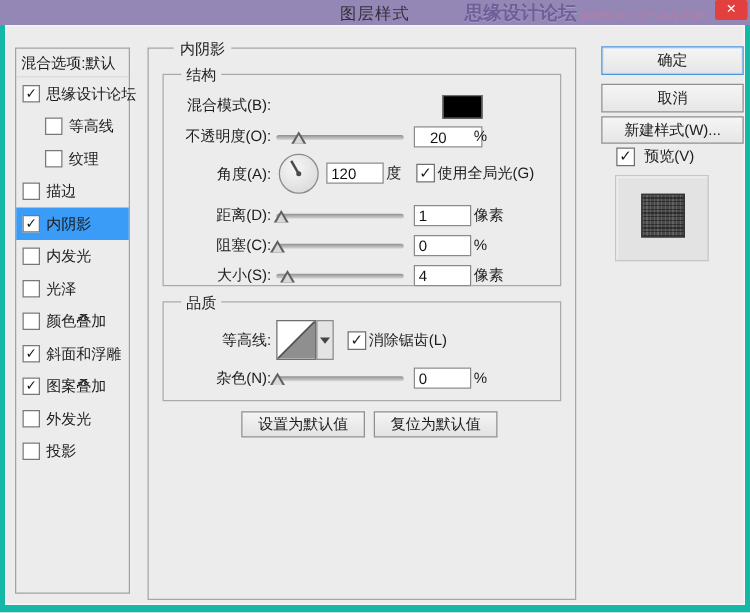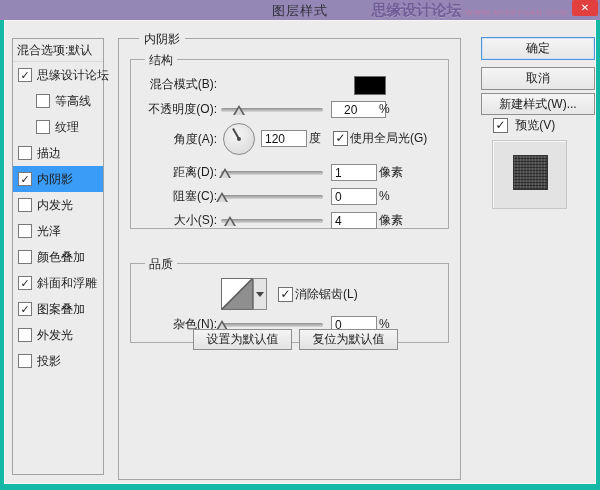--- a/index.html
+++ b/index.html
@@ -20,21 +20,21 @@
   .blend-row{height:22px;line-height:22px;padding-left:4px;border-bottom:1px solid #d9d9d9;white-space:nowrap;cursor:pointer;}
   .item{height:26px;display:flex;align-items:center;padding-left:5px;cursor:pointer;white-space:nowrap;}
   .item.indent{padding-left:23px;}
   .item.selected{background:#3b9cf7;}
   .cb{flex:0 0 auto;width:12px;height:12px;background:#fff;border:1px solid #787878;margin-right:5px;font-size:11px;line-height:12px;text-align:center;color:#1a1a1a;font-weight:bold;}
   
   #main-box{position:absolute;left:114px;top:18px;width:341px;height:440px;border:1px solid #a6a6a6;}
   #main-title{position:absolute;left:20px;top:-8px;background:#ececec;padding:0 5px;font-size:12px;color:#1c1c1c;}
   .fieldset{position:absolute;left:11px;right:11px;border:1px solid #aaaaaa;}
   #fs-structure{top:20px;height:168px;}
-  #fs-quality{top:202px;height:78px;margin-top:22px;}
+  #fs-quality{top:202px;height:78px;}
   .legend{position:absolute;left:14px;top:-8px;background:#ececec;padding:0 4px;}
   .row{position:absolute;left:0;right:0;height:17px;}
   .lbl{position:absolute;right:calc(100% - 86px);left:0;text-align:right;line-height:17px;white-space:nowrap;}
   .track{position:absolute;height:4px;top:7px;border-radius:2px;background:linear-gradient(#8f8f8f,#d9d9d9);cursor:pointer;}
   .thandle{position:absolute;top:-3px;width:12px;height:10px;margin-left:-6px;cursor:pointer;}
   .thandle .t-out{position:absolute;left:0;top:0;width:0;height:0;border-left:6px solid transparent;border-right:6px solid transparent;border-bottom:10px solid #5f5f5f;}
   .thandle .t-in{position:absolute;left:2px;top:3px;width:0;height:0;border-left:4px solid transparent;border-right:4px solid transparent;border-bottom:7px solid #d8d8d8;}
   .val{position:absolute;top:0;width:38px;height:15px;border:1px solid #8a8a8a;background:#fff;font:12px "Liberation Sans",sans-serif;padding:0 3px;color:#111;}
   .unit{position:absolute;line-height:17px;}
   .combo{position:absolute;left:92px;top:0;width:124px;height:17px;border:1px solid #7f7f7f;background:#fff;line-height:17px;padding-left:5px;cursor:pointer;}
@@ -204,20 +204,21 @@
           </div>
           <input class="val" style="left: 200px;" value="4">
           <div class="unit" style="left:248px;">像素</div>
         </div>
       </div>
 
       <div class="fieldset" id="fs-quality">
         <div class="legend">品质</div>
 
         <div class="row" style="top:14px;height:32px;">
+          <div class="lbl" style="line-height:32px;">等高线:</div>
           <div id="contour-thumb">
             <svg width="30" height="30">
               <polygon points="0,30 30,0 30,30" fill="#8f8f8f"></polygon>
               <line x1="0" y1="30" x2="30" y2="0" stroke="#555" stroke-width="1.5"></line>
             </svg>
           </div>
           <div id="contour-arrow"></div>
           <span class="ck" style="left:147px;top:9px;">✓</span>
           <div class="ck-lbl" style="left:164px;top:8px;">消除锯齿(L)</div>
         </div>

